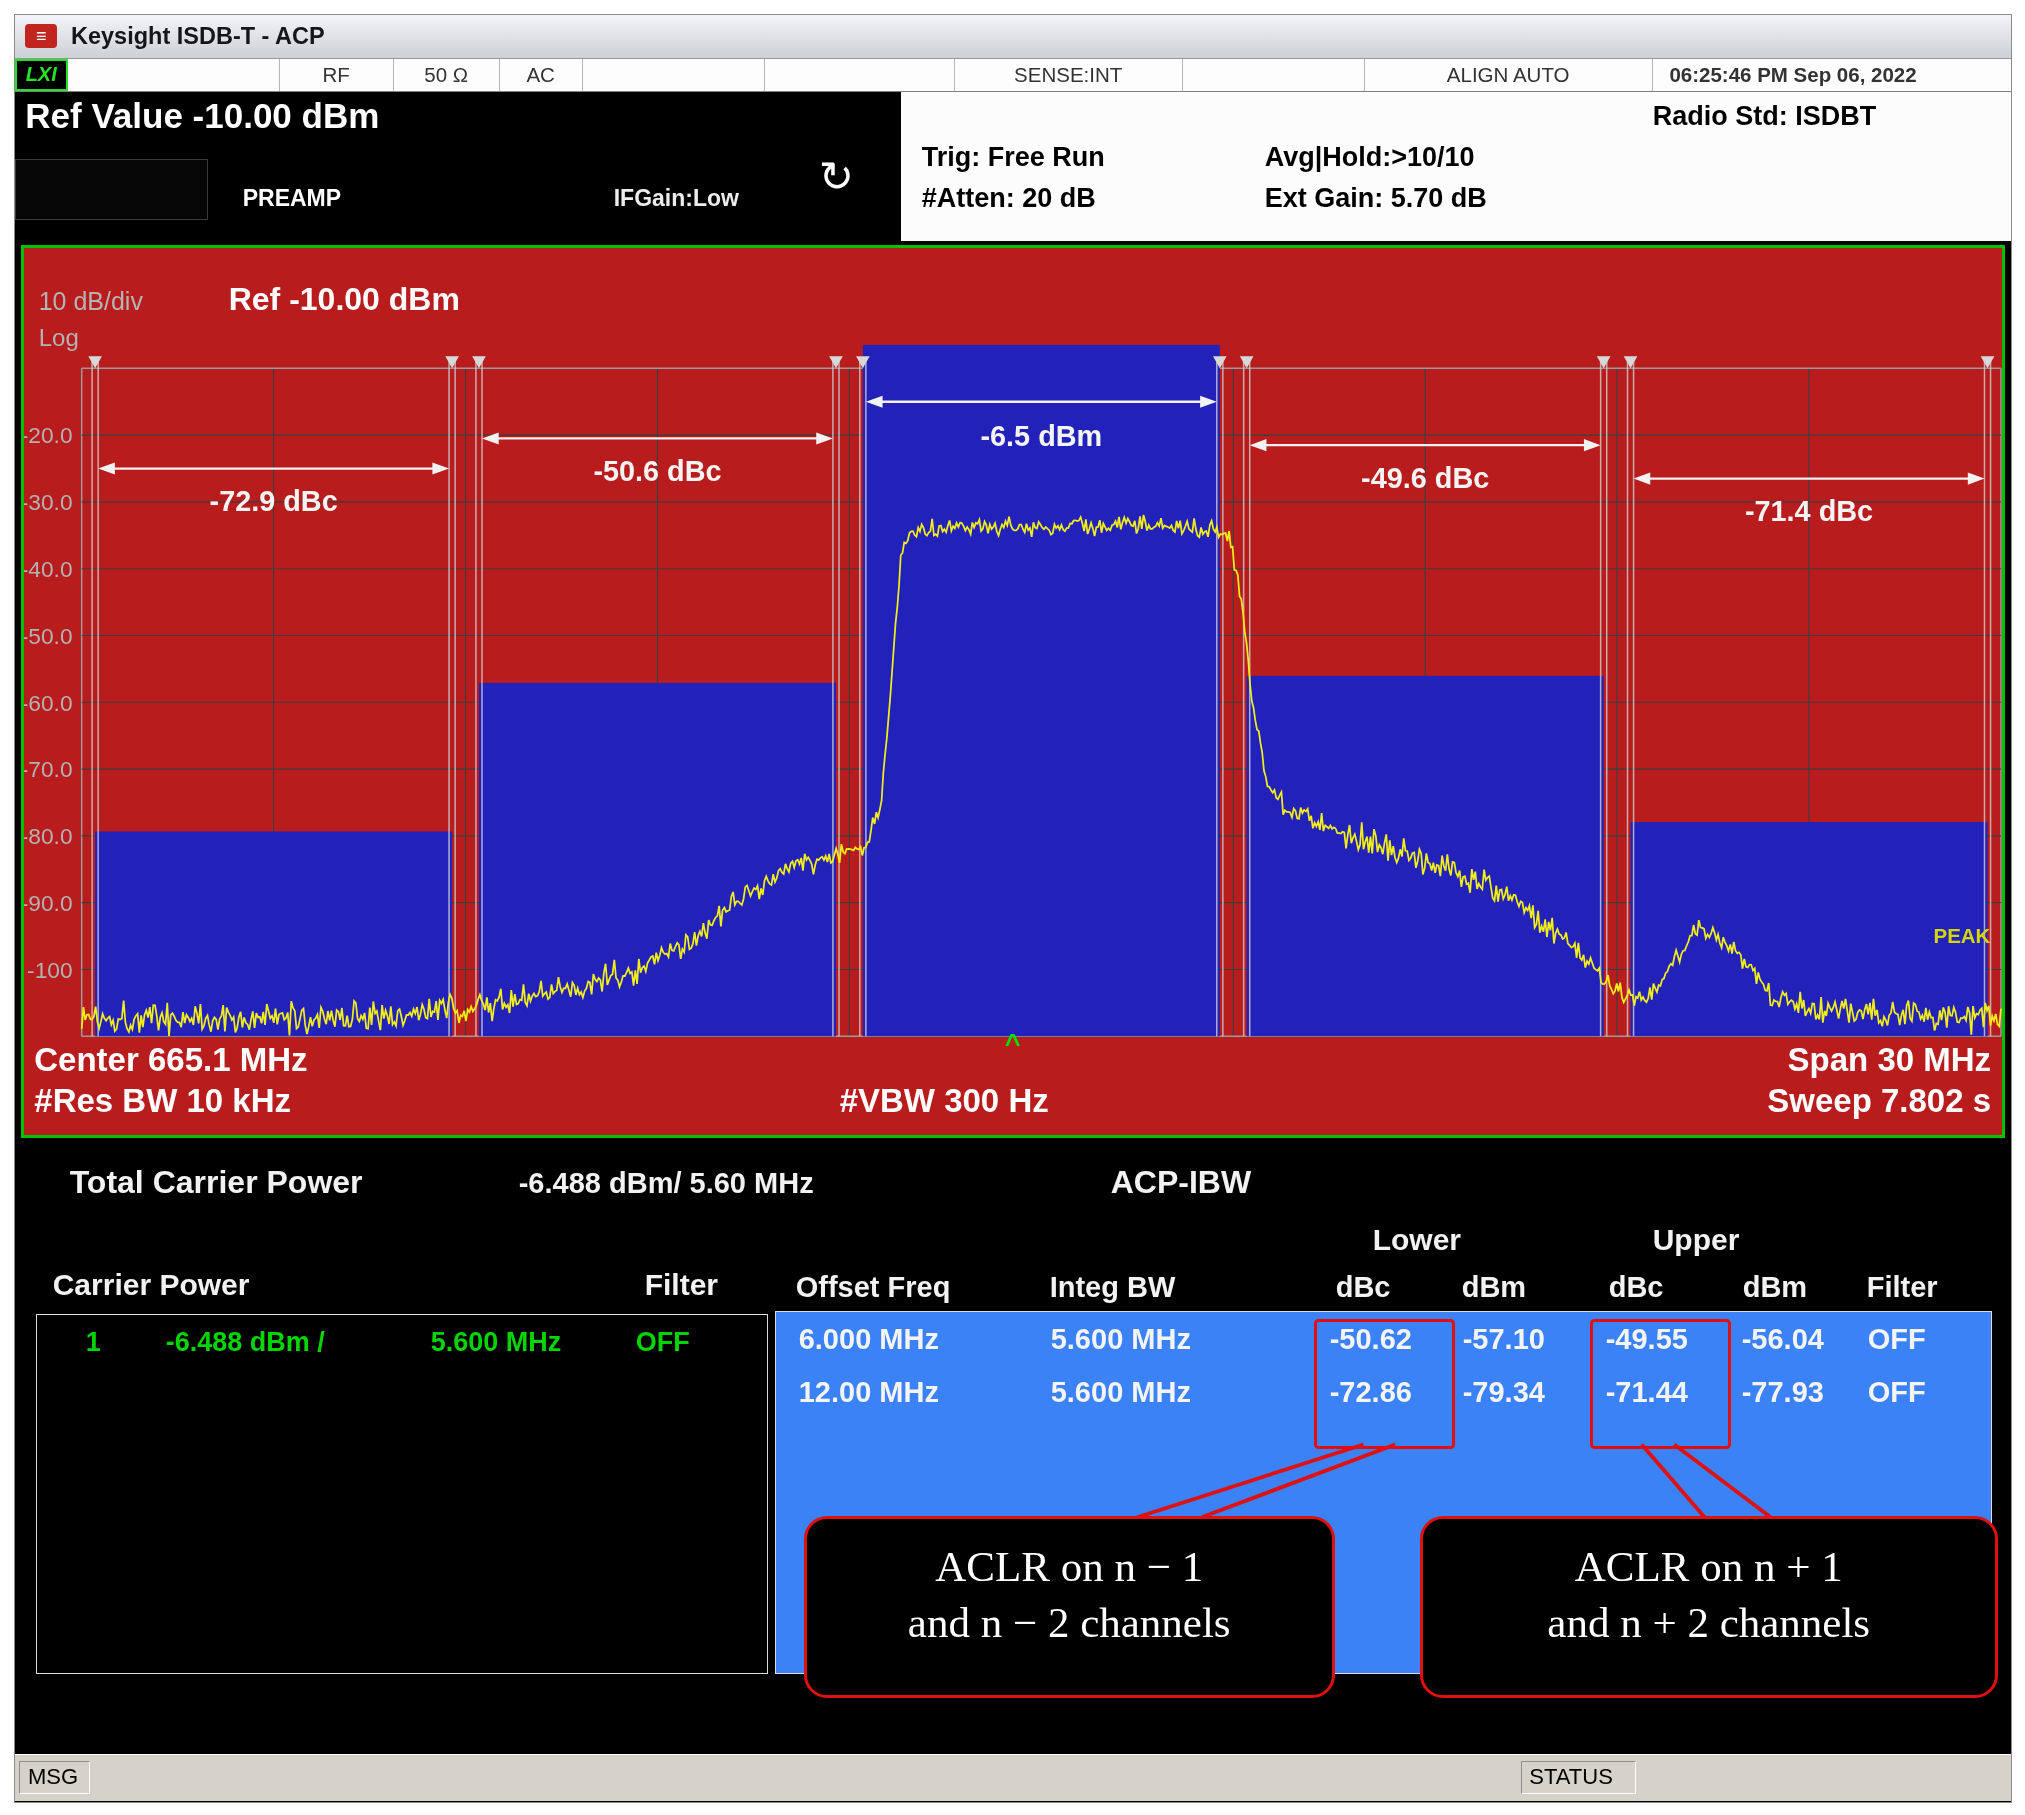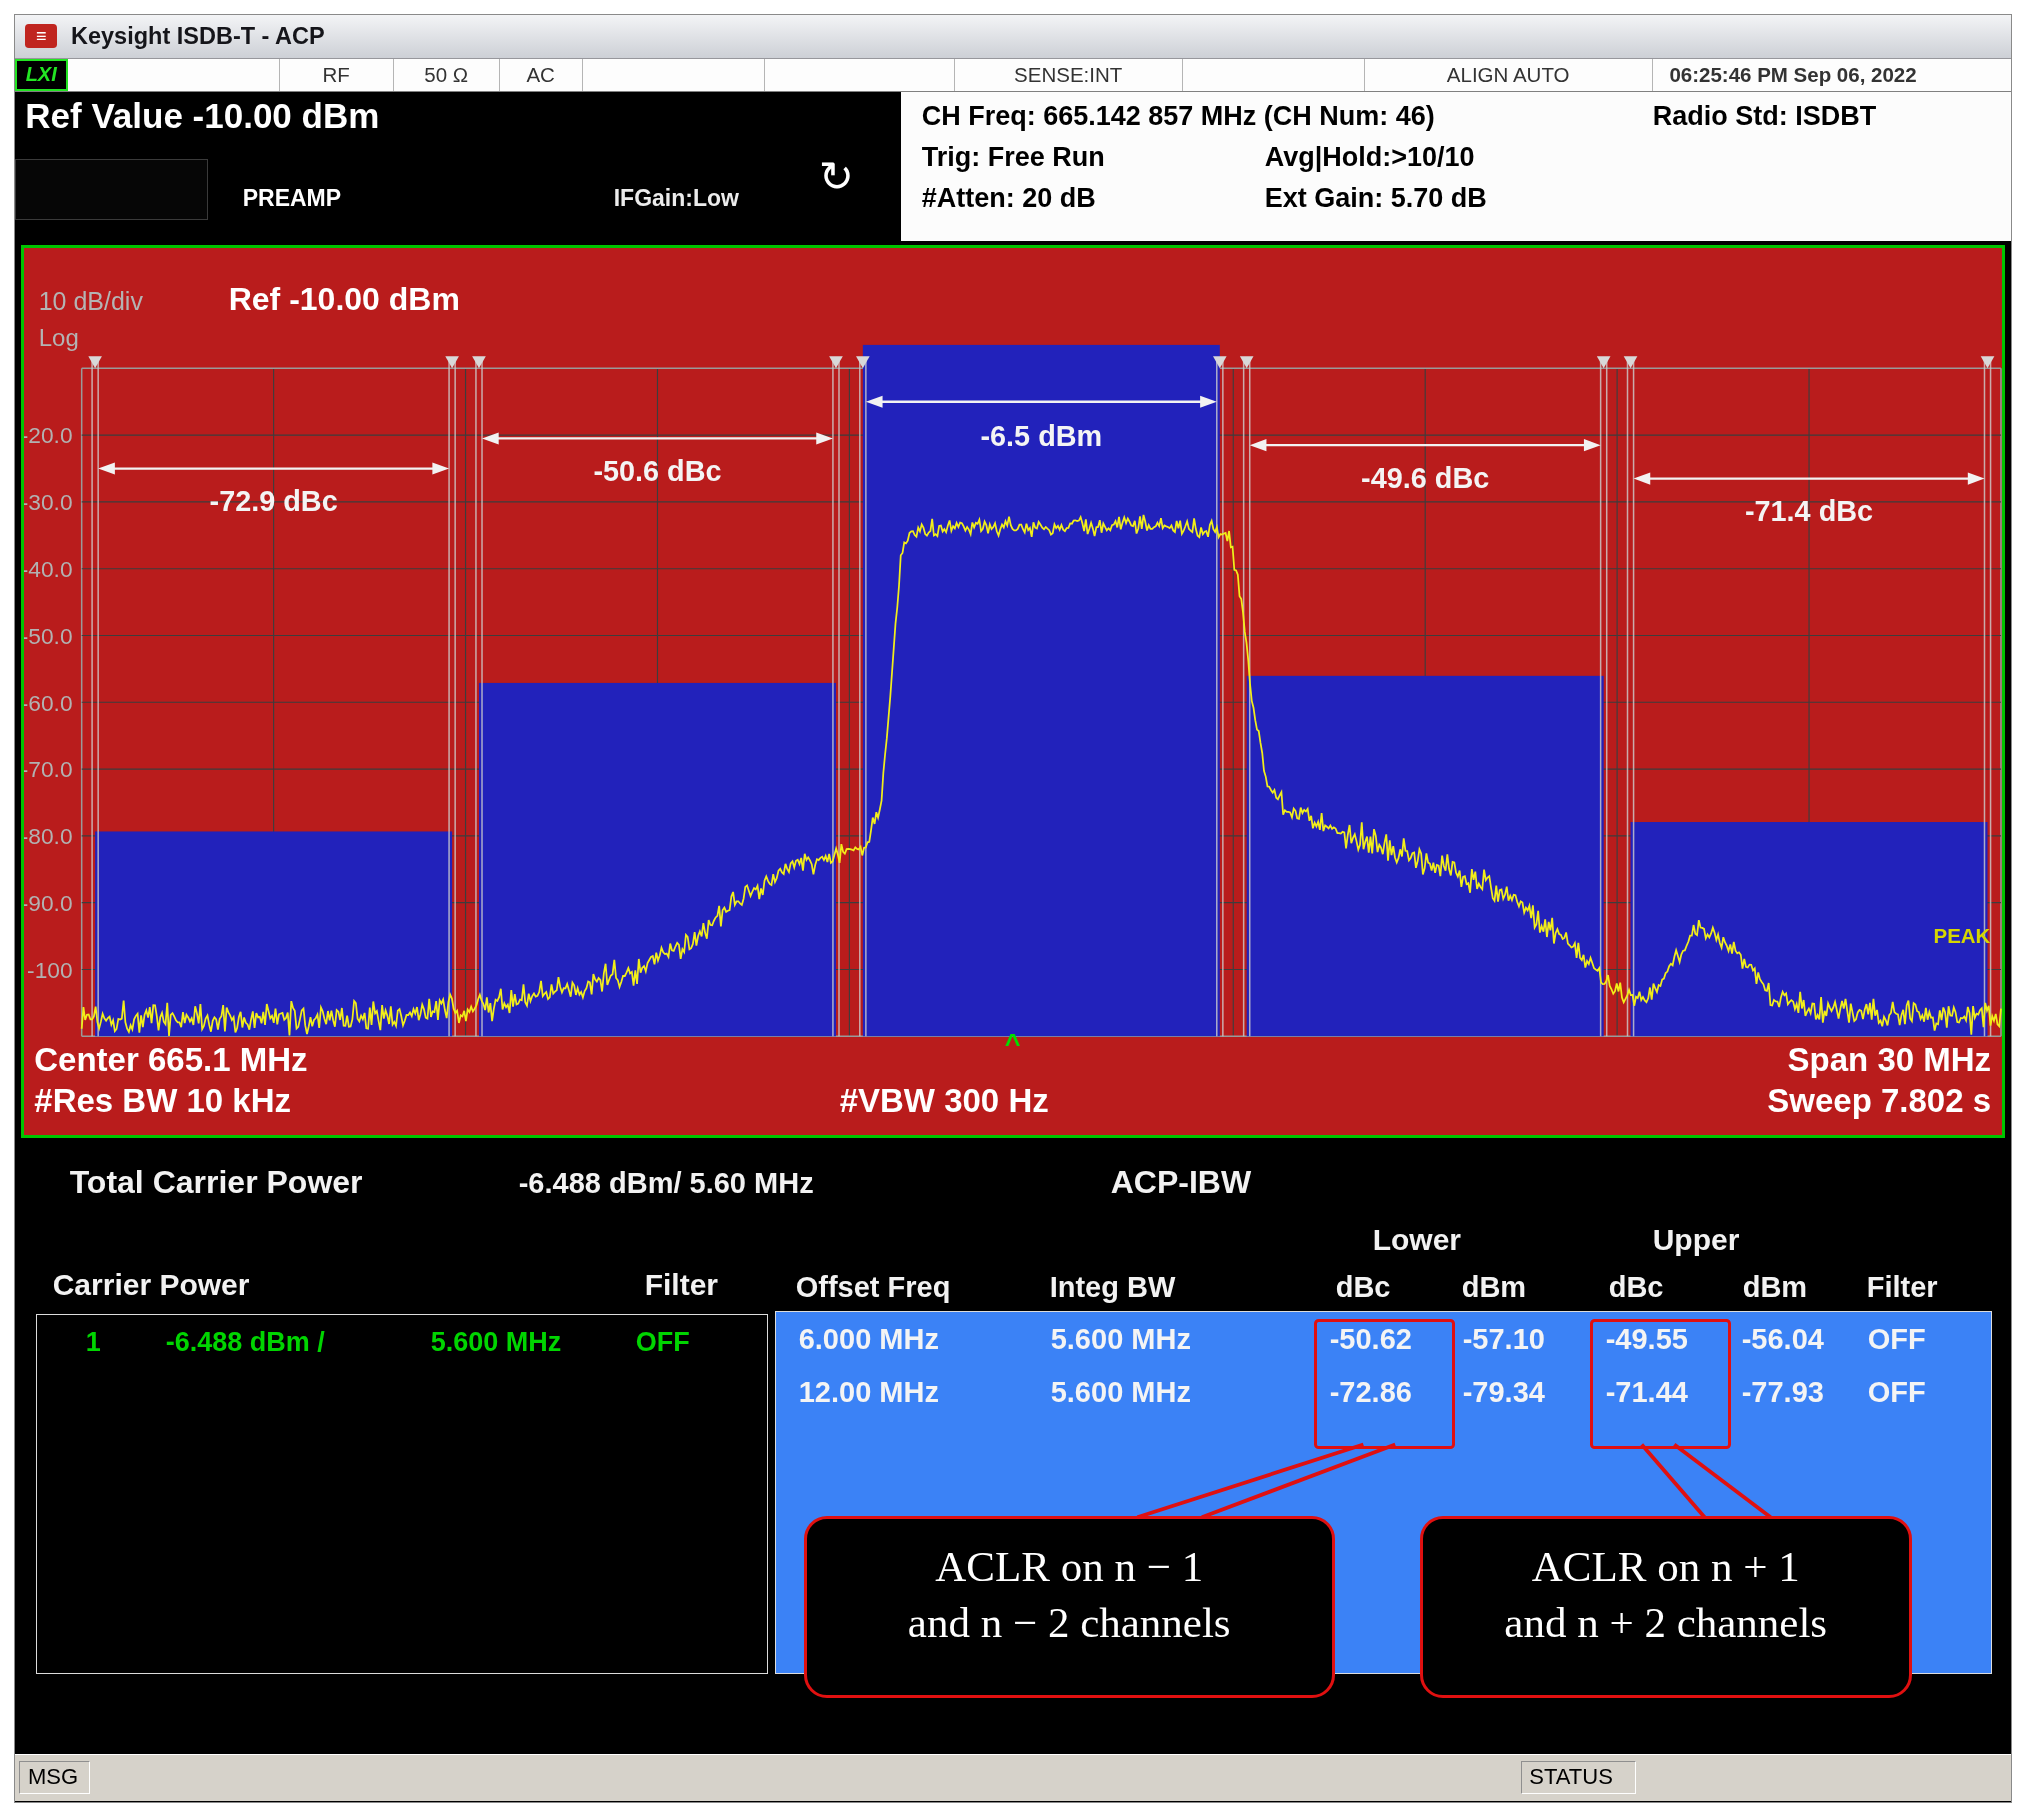--- a/index.html
+++ b/index.html
@@ -64,21 +64,21 @@
   .acp-row{position:absolute;left:0;right:0;height:36px;}
   .acp-row span{position:absolute;font-size:29px;font-weight:700;color:#f4f4f4;white-space:nowrap;}
   .row-a{top:10.6px}.row-b{top:64px}
   .a-c1{left:23px}.a-c2{left:275px}.a-c3{left:554px}.a-c4{left:687px}.a-c5{left:830px}.a-c6{left:966px}.a-c7{left:1092px}
   .redbox{border:3.8px solid #e01010;border-radius:4.6px;background:transparent;}
   .rb-a{left:1299px;top:181px;width:135px;height:124px;}
   .rb-b{left:1575px;top:181px;width:135px;height:124px;}
   #callout-svg{position:absolute;left:0;top:0;width:1996px;height:616px;pointer-events:none;}
   .callout{border:3.8px solid #e01010;border-radius:23px;background:#000;color:#fff;font-family:"Liberation Serif",serif;font-size:43px;text-align:center;padding-top:20px;box-sizing:border-box;line-height:56px;}
   .co-left{left:789px;top:378px;width:531px;height:182px;}
-  .co-right{left:1405px;top:378px;width:492px;height:182px;}
+  .co-right{left:1405px;top:378px;width:578px;height:182px;}
 
   
   .footer{position:relative;height:47px;background:#d6d2ca;border-top:1.5px solid #fff;box-sizing:border-box;color:#000;font-size:22px;}
   .f-cell{position:absolute;top:5.3px;height:33px;display:flex;align-items:center;padding-left:7.6px;box-sizing:border-box;border:1.5px solid;border-color:#8f8f8f #ffffff #ffffff #8f8f8f;background:#d6d2ca;}
   .msg-cell{left:4.6px;width:71px;}
   .status-cell{left:1506px;width:115px;}
 </style>
 </head>
 <body>
 
@@ -106,21 +106,20 @@
       <div class="ss-cell datetime">06:25:46 PM Sep 06, 2022</div>
     </div>
 
     <div class="measbar">
       <div class="ref-value">Ref Value -10.00 dBm</div>
       <div class="blackbox"></div>
       <div class="preamp">PREAMP</div>
       <div class="ifgain">IFGain:Low</div>
       <div class="loop-icon">↻</div>
       <div class="meas-right">
-        <div class="mr chfreq">CH Freq: 665.142 857 MHz (CH Num: 46)</div>
         <div class="mr radiostd">Radio Std: ISDBT</div>
         <div class="mr trig">Trig: Free Run</div>
         <div class="mr avghold">Avg|Hold:&gt;10/10</div>
         <div class="mr atten">#Atten: 20 dB</div>
         <div class="mr extgain">Ext Gain: 5.70 dB</div>
       </div>
     </div>
 
     <div class="spectrum">
       <div class="spec-note-scale">10 dB/div</div>

